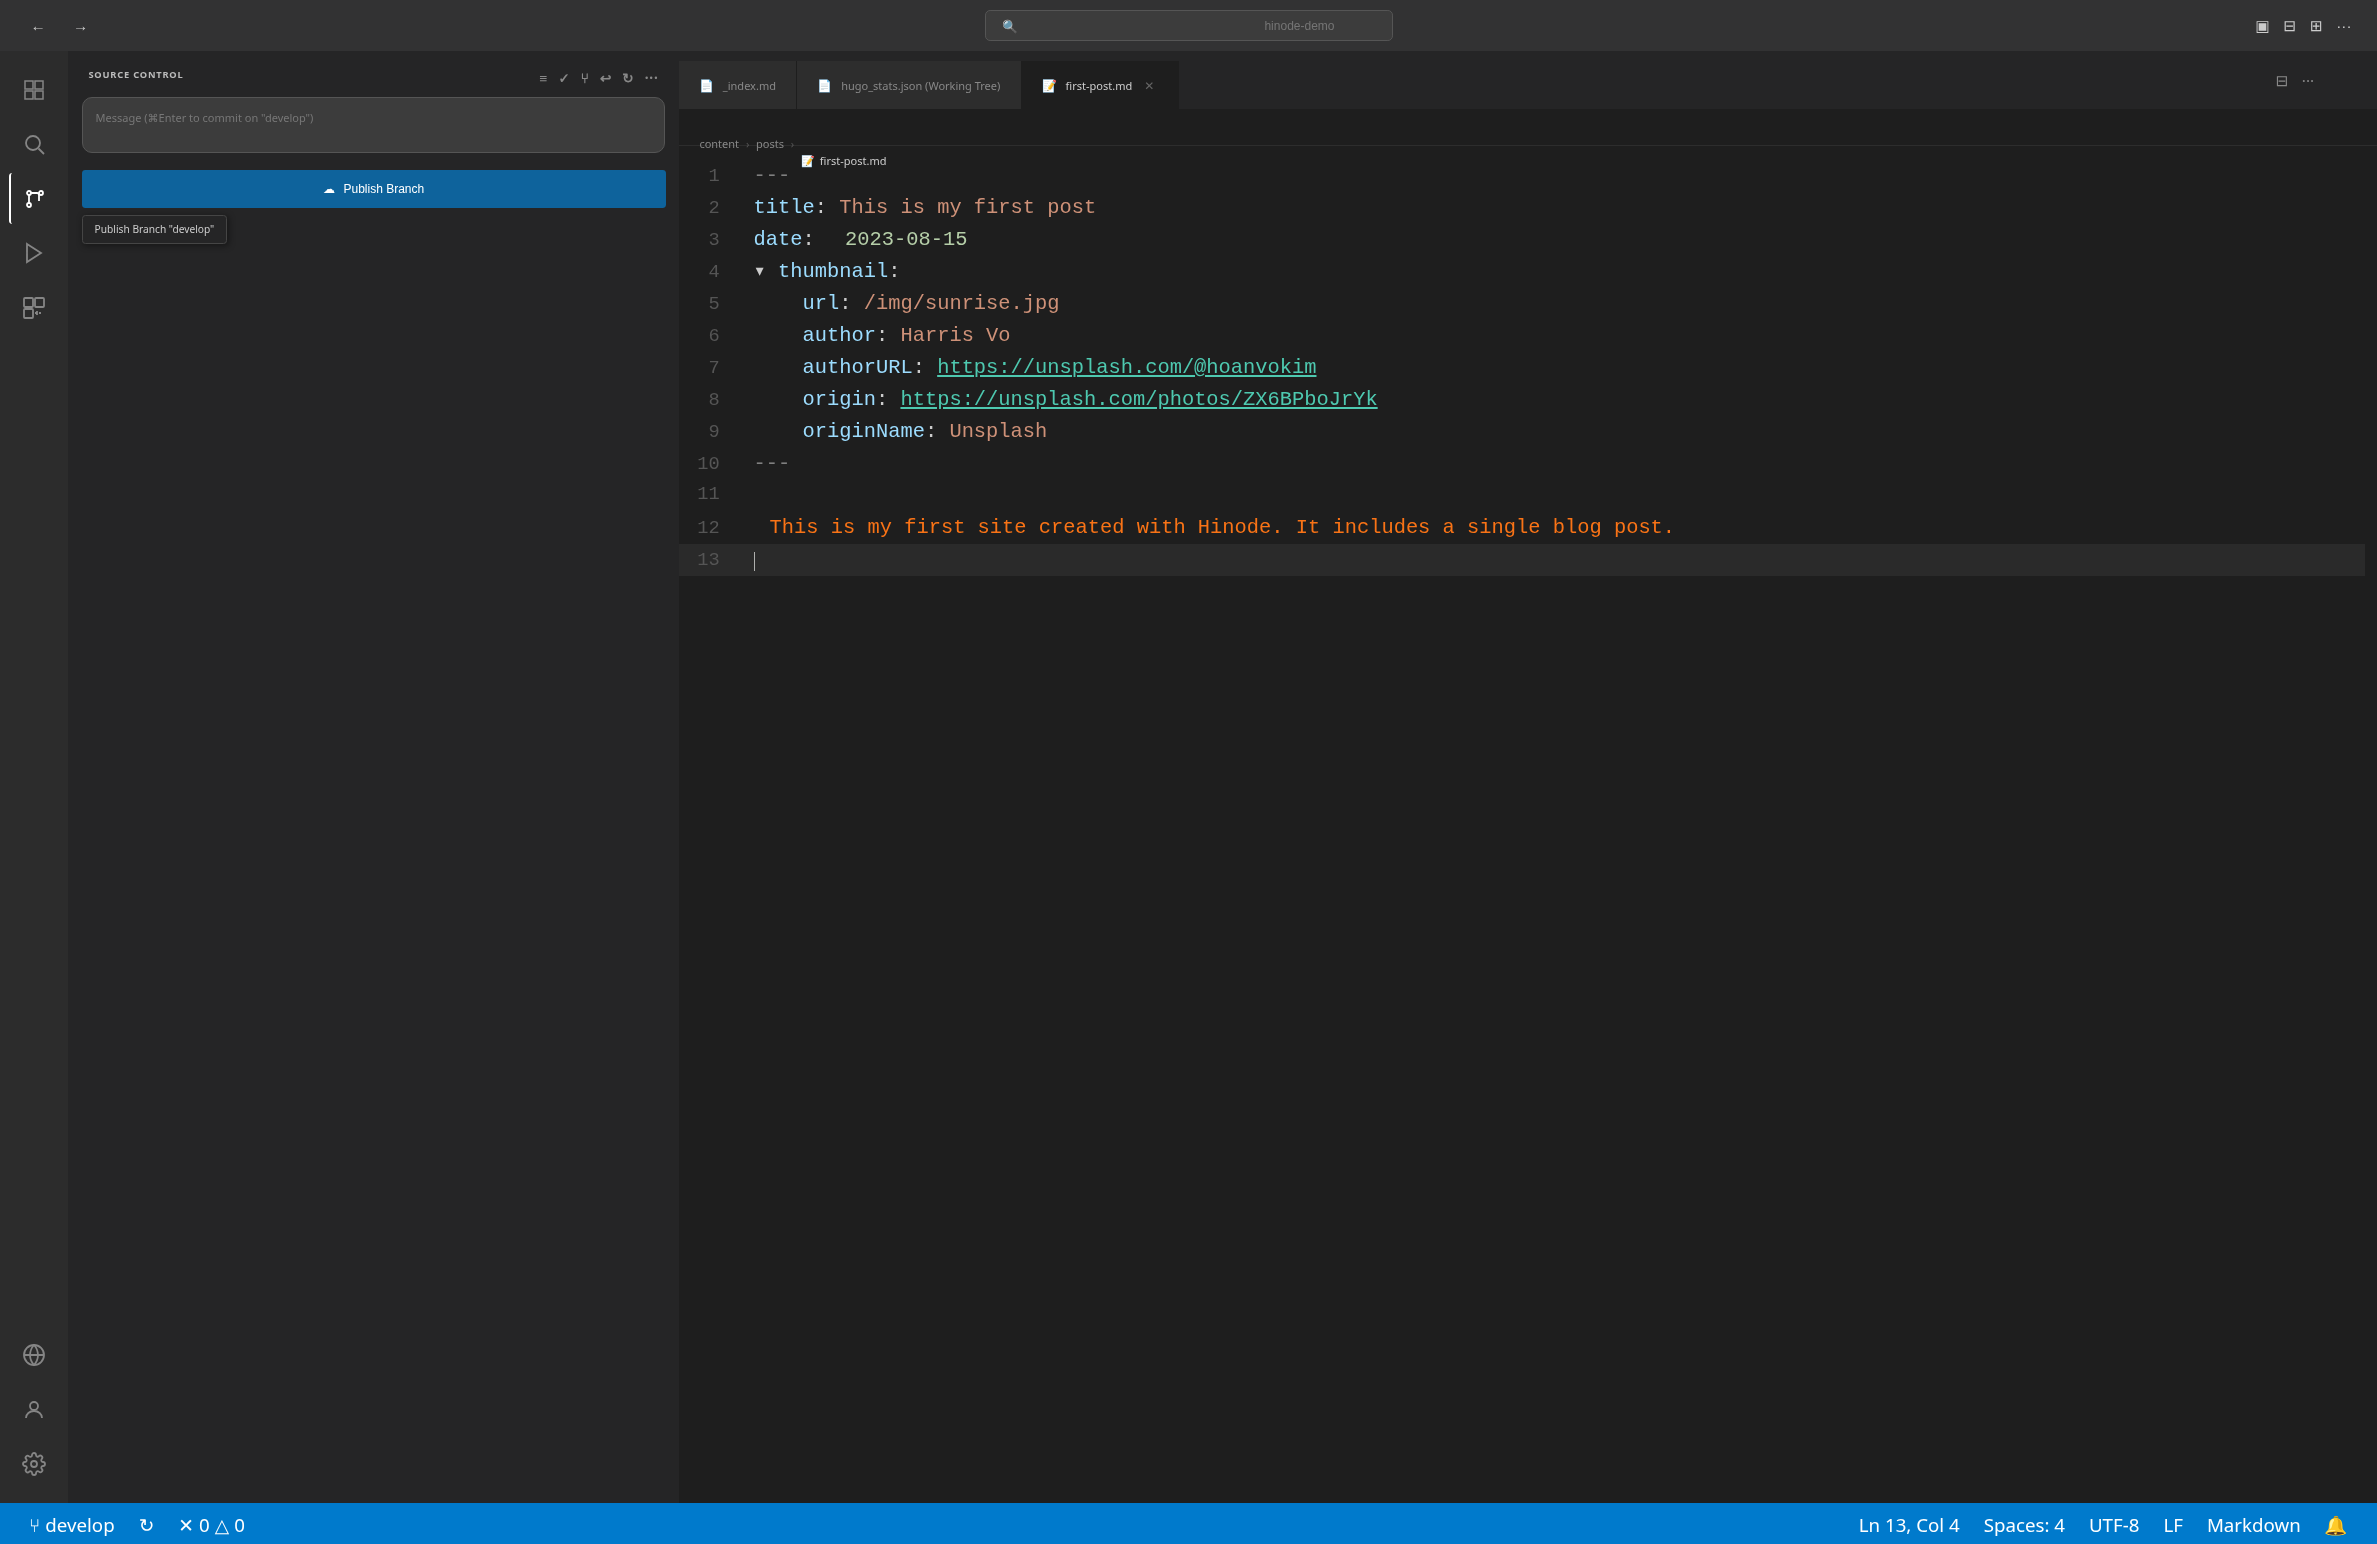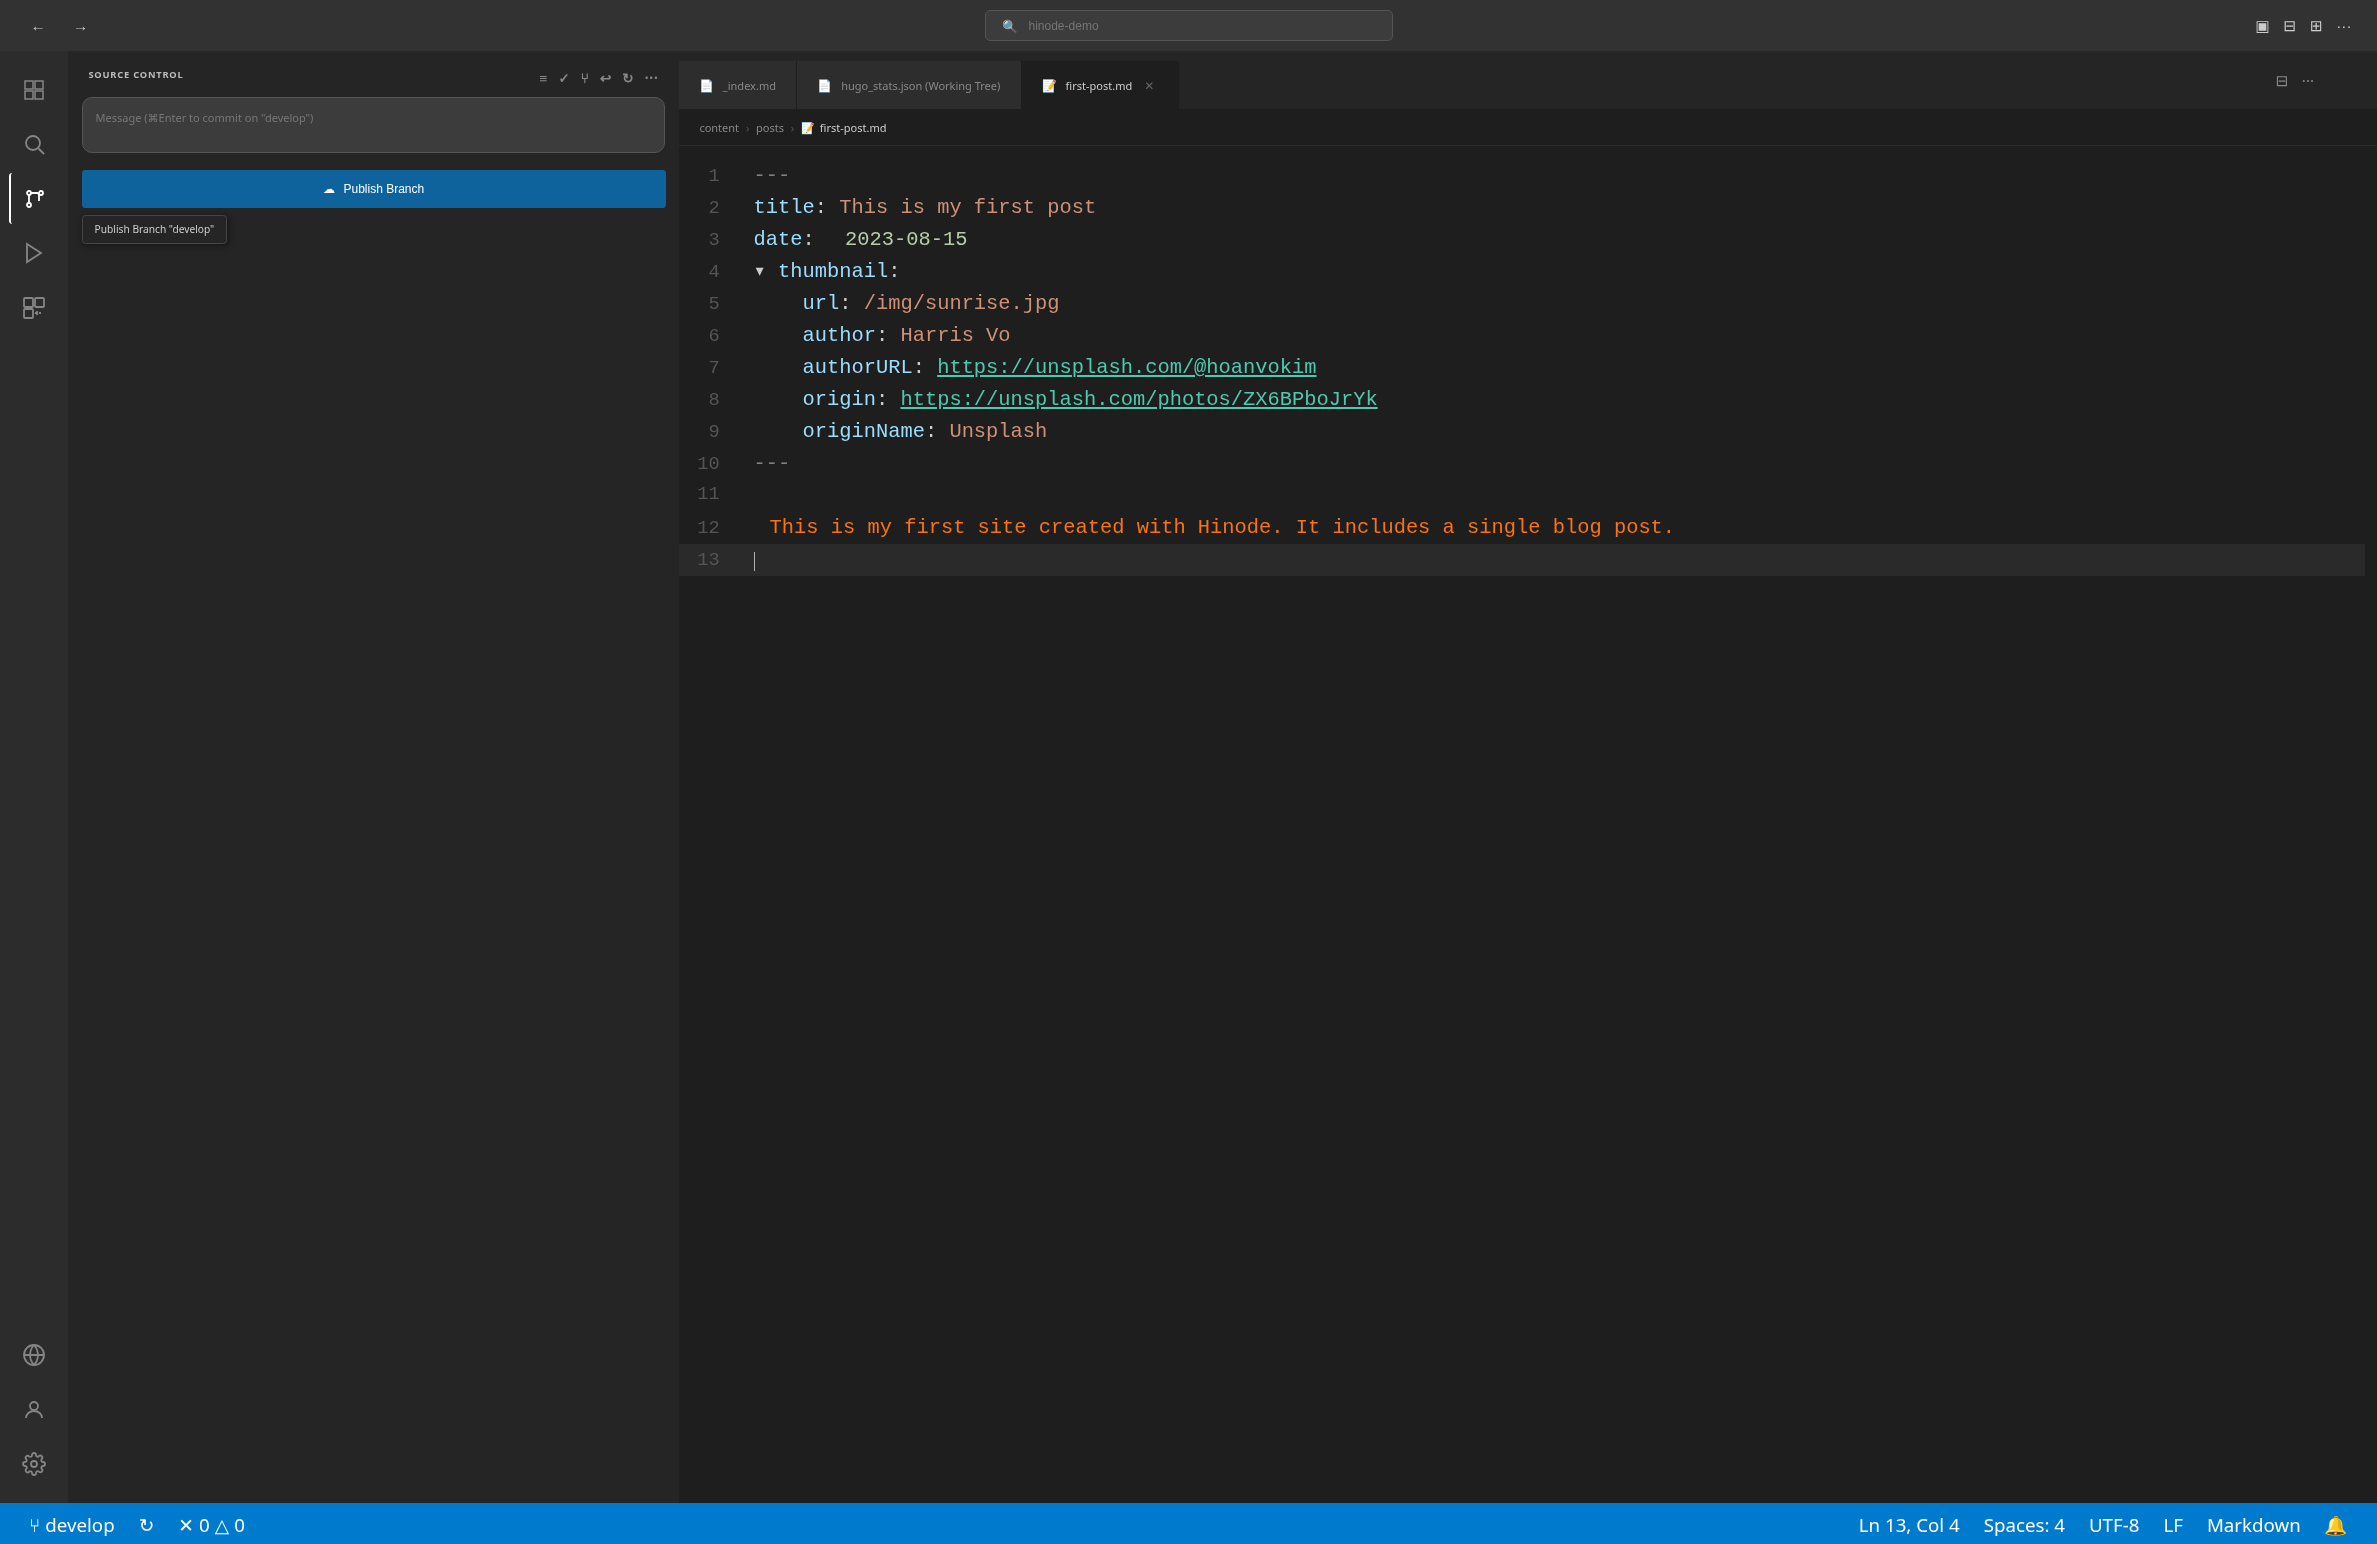--- a/index.html
+++ b/index.html
@@ -53,20 +53,21 @@
       color: #888;
       font-size: 12.7px;
     }
     .titlebar-search input {
       background: none;
       border: none;
       outline: none;
       color: #cccccc;
       font-size: 12px;
       width: 306px;
+      text-align: right;
     }
     .titlebar-controls {
       position: absolute;
       right: 25.5px;
       display: flex;
       gap: 13.6px;
     }
     .titlebar-controls button {
       background: none;
       border: none;
@@ -250,21 +251,21 @@
       align-items: center;
       gap: 6.8px;
       padding: 8.5px 20.4px;
       font-size: 11px;
       color: #888;
       background: #1e1e1e;
       border-bottom: 0.8px solid #2d2d2d;
       flex-shrink: 0;
       height: 37px;
     }
-    .breadcrumb span { cursor: pointer; }
+    .breadcrumb span { cursor: pointer; margin-top: 33px; }
     .breadcrumb-sep { color: #555; }
     .breadcrumb-file { color: #cccccc; display: flex; align-items: center; gap: 5.1px; }
 
     
     .code-editor {
       flex: 1;
       overflow: auto;
       padding: 13.6px 0;
       font-family: 'Consolas', 'Courier New', monospace;
       font-size: 20.4px;

